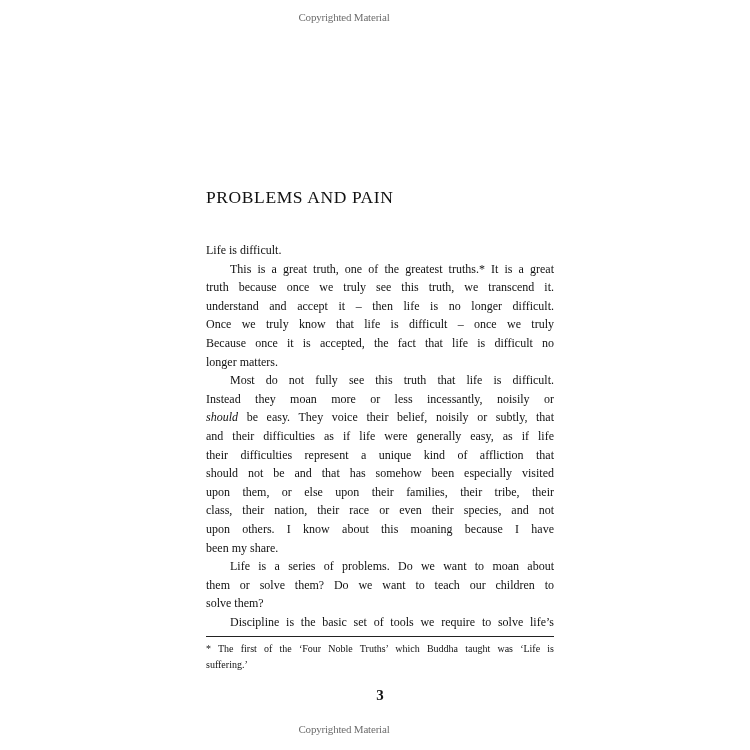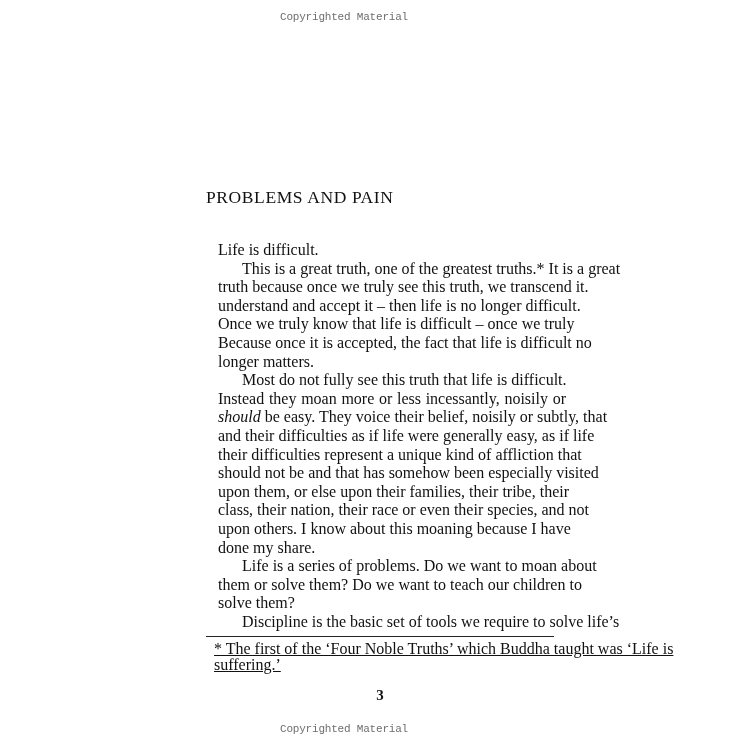--- a/index.html
+++ b/index.html
@@ -1,45 +1,45 @@
 <!DOCTYPE html>
 <html><head>
   <meta charset="utf-8">
   <style>
     html, body { margin: 0; padding: 0; background: #ffffff; }
     body { width: 750px; height: 750px; position: relative; overflow: hidden; }
     .watermark {
       position: absolute; left: 0; width: 688px; text-align: center;
-      font-family: Liberation Mono, monospace; font-size: 11px; color: #6e6e6e;
+      font-family: Liberation Serif, serif; font-size: 11px; color: #6e6e6e;
       letter-spacing: -0.2px;
     }
     .wm-top { top: 11px; }
     .wm-bottom { top: 723px; }
     .page {
       position: absolute; left: 206px; top: 0; width: 348px;
       font-family: "Liberation Serif", serif; color: #111111;
     }
     .chapter-title {
       position: absolute; top: 187px; left: 0;
       font-size: 17.5px; letter-spacing: 0.6px; white-space: nowrap; text-align: right;
     }
     .body-text {
-      position: absolute; top: 241px; left: 12px; width: 348px;
-      font-size: 16px; line-height: 18.6px;
+      position: absolute; top: 241px; left: 0; width: 348px;
+      font-size: 12px; line-height: 18.6px;
     }
     .body-text .line { display: block; text-align: justify; text-align-last: justify; white-space: nowrap; }
     .body-text .line.last { text-align-last: left; }
     .body-text .line.indent { padding-left: 24px; }
     .footnote-rule {
       position: absolute; top: 636px; left: 0; width: 348px; height: 0;
       border-top: 1.5px solid #222;
     }
     .footnote {
-      position: absolute; top: 641px; left: 8px; width: 348px;
-      font-size: 16px; line-height: 16px; text-decoration: underline;
+      position: absolute; top: 641px; left: 0; width: 348px;
+      font-size: 10px; line-height: 16px;
     }
     .footnote .line { display: block; text-align: justify; text-align-last: justify; white-space: nowrap; }
     .footnote .line.last { text-align-last: left; }
     .page-number {
       position: absolute; top: 687px; left: 0; width: 348px; text-align: center;
       font-size: 15px; font-weight: bold;
     }
   </style>
 </head>
 <body>
@@ -59,21 +59,21 @@
     <span class="line last"><span>longer matters.</span></span>
     <span class="line indent"><span>Most do not fully see this truth that life is difficult.</span></span>
     <span class="line"><span>Instead they moan more or less incessantly, noisily or</span></span>
     <span class="line"><i>should</i><span> be easy. They voice their belief, noisily or subtly, that</span></span>
     <span class="line"><span>and their difficulties as if life were generally easy, as if life</span></span>
     <span class="line"><span>their difficulties represent a unique kind of affliction that</span></span>
     <span class="line"><span>should not be and that has somehow been especially visited</span></span>
     <span class="line"><span>upon them, or else upon their families, their tribe, their</span></span>
     <span class="line"><span>class, their nation, their race or even their species, and not</span></span>
     <span class="line"><span>upon others. I know about this moaning because I have</span></span>
-    <span class="line last"><span>done my share.</span></span>
+    <span class="line last"><span>been my share.</span></span>
     <span class="line indent"><span>Life is a series of problems. Do we want to moan about</span></span>
     <span class="line"><span>them or solve them? Do we want to teach our children to</span></span>
     <span class="line last"><span>solve them?</span></span>
     <span class="line indent"><span>Discipline is the basic set of tools we require to solve life’s</span></span>
   </div>
 
   <div class="footnote-rule"></div>
 
   <div class="footnote">
     <span class="line">* The first of the ‘Four Noble Truths’ which Buddha taught was ‘Life is</span>

